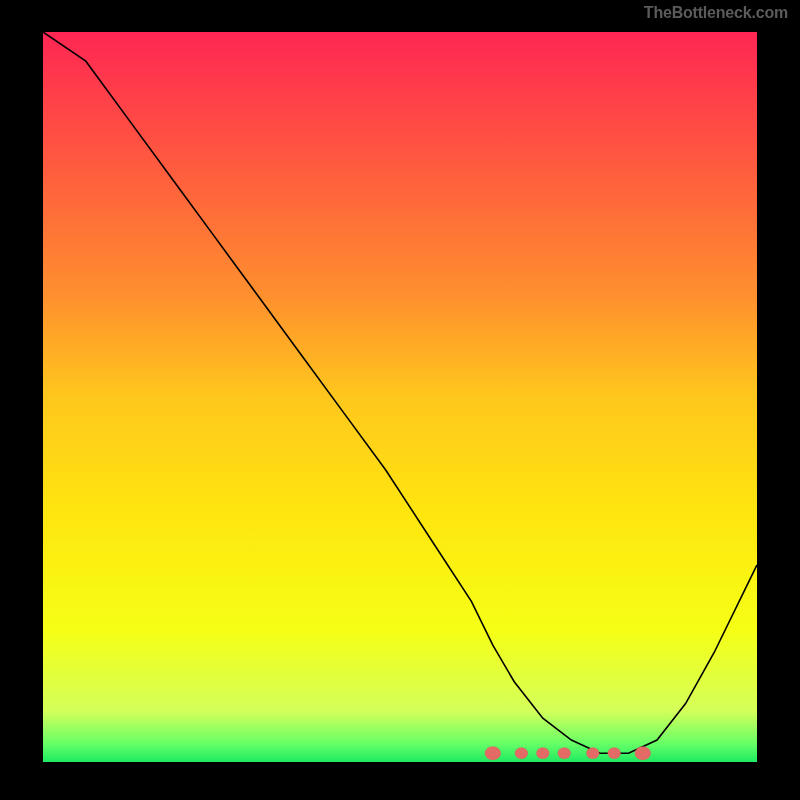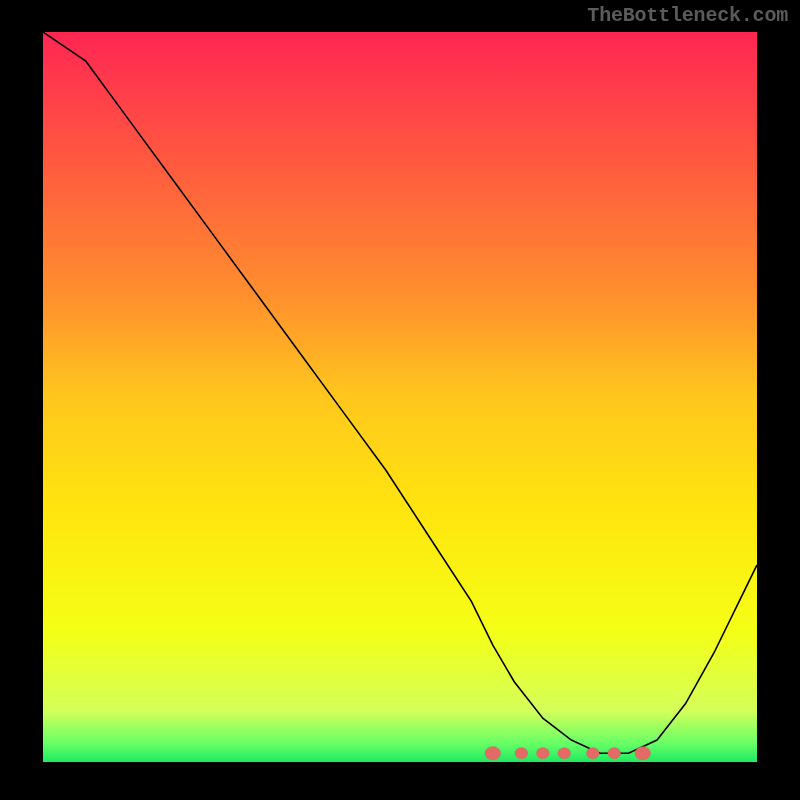--- a/index.html
+++ b/index.html
@@ -2,22 +2,22 @@
 <html><head>
 <meta charset="utf-8">
 <style>
   * { margin: 0; padding: 0; box-sizing: border-box; }
   html, body { width: 800px; height: 800px; overflow: hidden; background: #000; }
   .wrap { position: relative; width: 800px; height: 800px; background: #000; }
   .attribution {
     position: absolute;
     top: 4px;
     right: 12px;
-    font-family: Liberation Mono, monospace;
-    font-size: 20px;
+    font-family: Liberation Sans, sans-serif;
+    font-size: 16px;
     font-weight: 700;
     color: #5b5b5b;
     letter-spacing: -0.2px;
   }
   .plot {
     position: absolute;
     left: 43px;
     top: 32px;
     width: 714px;
     height: 730px;

